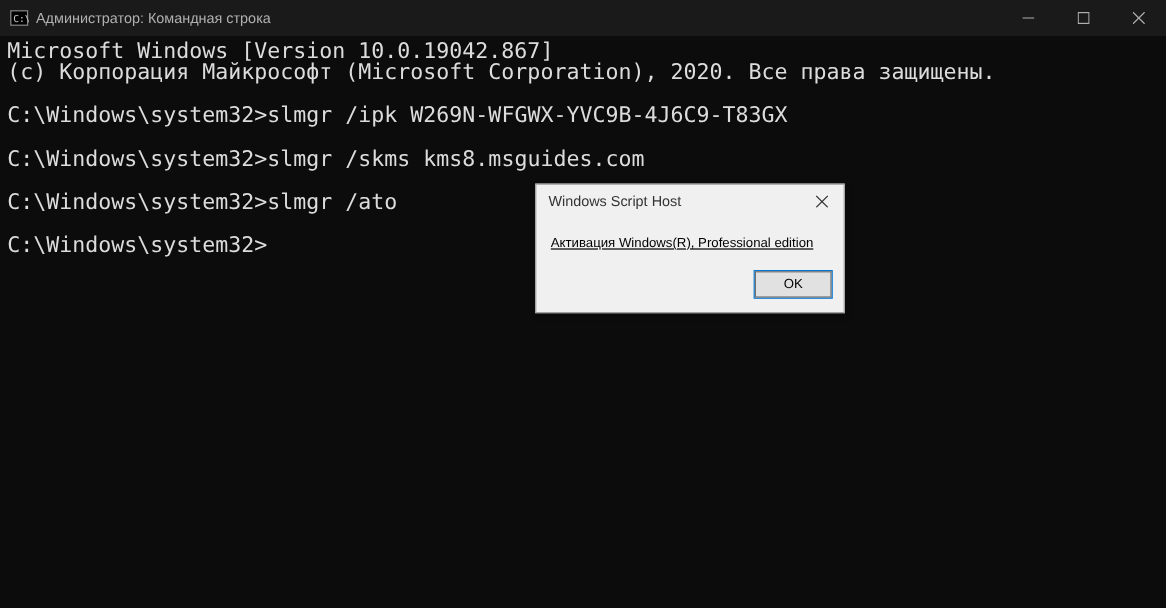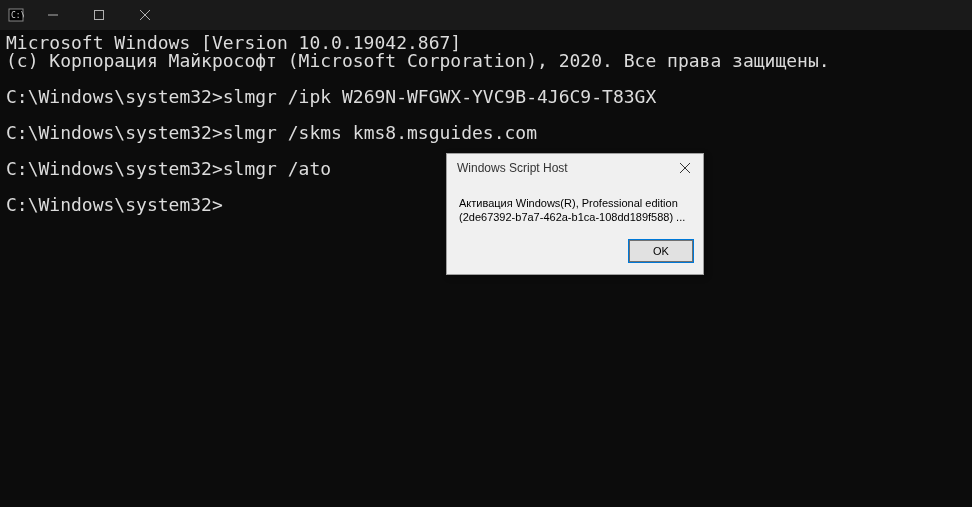--- a/index.html
+++ b/index.html
@@ -71,20 +71,21 @@
     display: flex;
     align-items: center;
     justify-content: center;
     color: #333;
   }
   .dialog-body {
     padding: 14px 12px 6px 12px;
     font-size: 11px;
     color: #000;
     line-height: 14px;
+    text-decoration: underline;
   }
   .dialog-footer {
     padding: 10px 10px 12px 10px;
     display: flex;
     justify-content: flex-end;
   }
   .ok-btn {
     width: 64px;
     height: 22px;
     background: #e1e1e1;
@@ -98,20 +99,21 @@
 </head>
 <body>
 
 <div class="titlebar">
   <span class="titlebar-icon">
     <svg width="16" height="16" viewBox="0 0 16 16">
       <rect x="1" y="2" width="14" height="12" fill="#000" stroke="#888" stroke-width="1"></rect>
       <text x="3" y="11" font-size="8" fill="#ccc" font-family="monospace">C:\</text>
     </svg>
   </span>
+  <span class="titlebar-title">Администратор: Командная строка</span>
   <div class="win-controls">
     <div class="win-btn">
       <svg width="10" height="10" viewBox="0 0 10 10">
           <line x1="0" y1="5" x2="10" y2="5" stroke="#b0b0b0" stroke-width="1"></line>
         </svg>
     </div>
     <div class="win-btn">
       <svg width="10" height="10" viewBox="0 0 10 10">
           <rect x="0.5" y="0.5" width="9" height="9" fill="none" stroke="#b0b0b0" stroke-width="1"></rect>
         </svg>
@@ -141,18 +143,17 @@
     <span class="dialog-title">Windows Script Host</span>
     <div class="dialog-close">
       <svg width="10" height="10" viewBox="0 0 10 10">
           <line x1="0" y1="0" x2="10" y2="10" stroke="#333" stroke-width="1"></line>
           <line x1="10" y1="0" x2="0" y2="10" stroke="#333" stroke-width="1"></line>
         </svg>
     </div>
   </div>
   <div class="dialog-body">
     <div>Активация Windows(R), Professional edition</div>
-    <div>(2de67392-b7a7-462a-b1ca-108dd189f588) ...</div>
   </div>
   <div class="dialog-footer">
     <button class="ok-btn">OK</button>
   </div>
 </div>
 
 </body></html>

